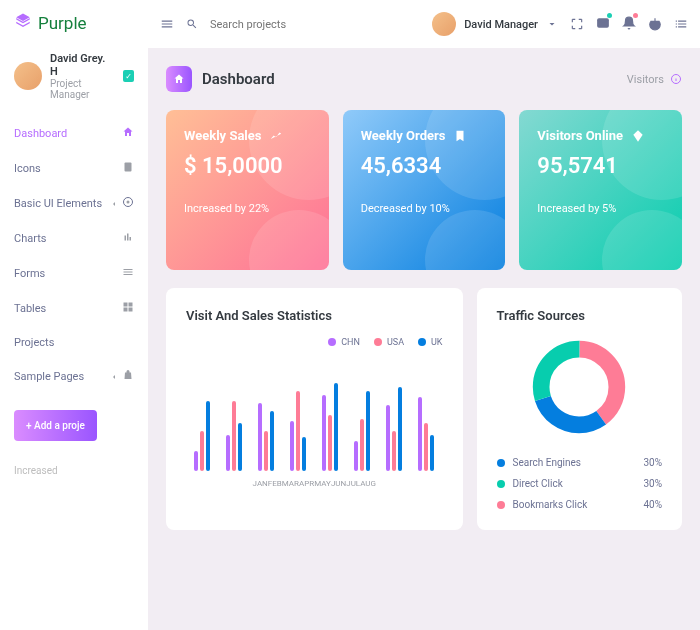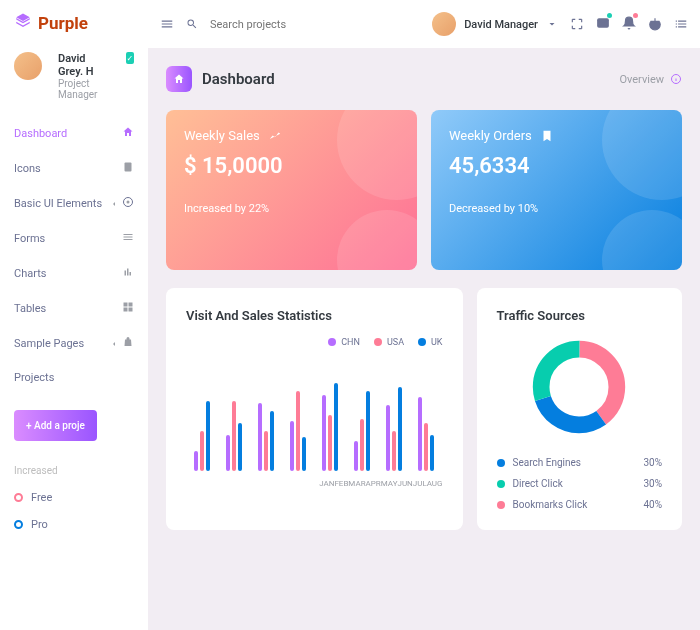--- a/index.html
+++ b/index.html
@@ -3,22 +3,22 @@
 <meta charset="utf-8">
 <style>
 *{margin:0;padding:0;box-sizing:border-box;font-family:-apple-system,BlinkMacSystemFont,"Segoe UI",Roboto,sans-serif}
 body{background:#f2edf3;width:700px;height:630px;overflow:hidden}
 .app{display:flex;height:100%}
 .sidebar{width:148px;background:#fff;padding:12px 0;overflow:hidden}
 .topbar{height:48px;background:#fff;display:flex;align-items:center;padding:0 12px;gap:12px}
 .main{flex:1;display:flex;flex-direction:column}
 .logo{display:flex;align-items:center;gap:6px;padding:0 14px;margin-bottom:12px}
 .logo-icon svg{width:18px;height:18px;fill:#b66dff}
-.logo-text{color:#c2410c;font-weight:700;font-size:17px}
-.user-block{display:flex;align-items:flex-start;gap:16px;padding:6px 14px;margin-bottom:10px}
+.logo-text{color:#15803d;font-weight:400;font-size:17px}
+.user-block{display:flex;align-items:center;gap:8px;padding:6px 14px;margin-bottom:10px}
 .avatar{width:28px;height:28px;border-radius:50%;background:linear-gradient(135deg,#f4c08a,#e8a06a);flex-shrink:0}
 .user-name{font-size:11px;font-weight:600;color:#343a40}
 .user-role{font-size:10px;color:#9c9fa6}
 .badge-check{width:12px;height:12px;background:#1bcfb4;border-radius:2px;display:flex;align-items:center;justify-content:center;color:#fff;font-size:8px}
 .nav-item{display:flex;align-items:center;justify-content:space-between;padding:10px 14px;font-size:11px;color:#6c7293;cursor:pointer}
 .nav-item.active{color:#b66dff}
 .nav-item.active .nav-icon svg{fill:#b66dff}
 .nav-icon svg{width:12px;height:12px;fill:#9c9fa6}
 .add-btn{margin:16px 14px;background:linear-gradient(90deg,#da8cff,#9a55ff);color:#fff;border:none;padding:10px 12px;font-size:10px;font-weight:500;border-radius:4px;cursor:pointer;text-align:left}
 .cat-header{padding:8px 14px;font-size:10px;color:#bdbdbd}
@@ -43,36 +43,36 @@
 .overview{font-size:11px;color:#9c9fa6;display:flex;align-items:center;gap:6px}
 .overview svg{width:12px;height:12px;fill:none;stroke:#b66dff;stroke-width:2}
 .cards{display:flex;gap:14px;margin-bottom:18px}
 .card{flex:1;border-radius:8px;padding:18px;color:#fff;position:relative;overflow:hidden;min-height:160px}
 .card.pink{background:linear-gradient(135deg,#ffbf96,#fe7096)}
 .card.blue{background:linear-gradient(135deg,#90caf9,#047edf)}
 .card.teal{background:linear-gradient(135deg,#84d9d2,#07cdae)}
 .card-circle{position:absolute;border-radius:50%;background:rgba(255,255,255,0.12)}
 .c1{width:120px;height:120px;right:-40px;top:-30px}
 .c2{width:100px;height:100px;right:-20px;bottom:-40px}
-.card-title{font-size:13px;font-weight:400;margin-bottom:10px;display:flex;align-items:center;gap:8px}
+.card-title{font-size:13px;font-weight:700;margin-bottom:10px;display:flex;align-items:center;gap:8px}
 .card-title svg{width:14px;height:14px;fill:#fff}
 .card-value{font-size:22px;font-weight:600;margin-bottom:24px}
 .card-sub{font-size:11px}
 .panels{display:flex;gap:14px}
 .panel{background:#fff;border-radius:8px;padding:20px}
 .panel.left{flex:1.55}
 .panel.right{flex:1}
 .panel-title{font-size:13px;font-weight:600;color:#343a40;margin-bottom:14px}
 .legend-row{display:flex;justify-content:flex-end;gap:14px;margin-bottom:14px}
 .legend-item{display:flex;align-items:center;gap:5px;font-size:9px;color:#6c7293}
 .legend-dot{width:8px;height:8px;border-radius:50%}
 .bar-chart{display:flex;align-items:flex-end;justify-content:space-around;height:110px;padding-top:10px}
 .bar-group{display:flex;gap:2px;align-items:flex-end}
 .bar{width:4px;border-radius:2px}
-.bar-labels{display:flex;justify-content:flex-end;margin-top:8px}
+.bar-labels{display:flex;justify-content:center;margin-top:8px}
 .bar-label{font-size:8px;color:#9c9fa6}
 .donut-wrap{display:flex;justify-content:center;margin-bottom:20px}
 .donut{width:100px;height:100px;position:relative}
 .traffic-list{display:flex;flex-direction:column;gap:10px}
 .traffic-row{display:flex;align-items:center;gap:8px;font-size:10px;color:#6c7293}
 .traffic-row .pct{margin-left:auto}
 </style>
 </head>
 <body>
 
@@ -115,71 +115,61 @@
             <svg width="8" height="8" viewBox="0 0 24 24" fill="#9c9fa6">
               <path d="M15 6l-6 6 6 6z"></path>
             </svg>
             <span class="nav-icon"><svg viewBox="0 0 24 24">
                 <circle cx="12" cy="12" r="9" fill="none" stroke="currentColor" stroke-width="2"></circle>
                 <circle cx="12" cy="12" r="3"></circle>
               </svg></span>
           </span>
         </div>
         <div class="nav-item">
+          <span>Charts</span>
+          <span style="display:flex;gap:4px;align-items:center">
+            <span class="nav-icon"><svg viewBox="0 0 24 24">
+                <path d="M5 19V9h3v10zm5 0V5h3v14zm5 0v-7h3v7z"></path>
+              </svg></span>
+          </span>
+        </div>
+        <div class="nav-item">
           <span>Forms</span>
           <span style="display:flex;gap:4px;align-items:center">
             <span class="nav-icon"><svg viewBox="0 0 24 24">
                 <path d="M3 6h18v2H3zm0 5h18v2H3zm0 5h18v2H3z"></path>
               </svg></span>
           </span>
         </div>
         <div class="nav-item">
-          <span>Charts</span>
-          <span style="display:flex;gap:4px;align-items:center">
-            <span class="nav-icon"><svg viewBox="0 0 24 24">
-                <path d="M5 19V9h3v10zm5 0V5h3v14zm5 0v-7h3v7z"></path>
-              </svg></span>
-          </span>
-        </div>
-        <div class="nav-item">
           <span>Tables</span>
           <span style="display:flex;gap:4px;align-items:center">
             <span class="nav-icon"><svg viewBox="0 0 24 24">
                 <path d="M3 3h8v8H3zm10 0h8v8h-8zM3 13h8v8H3zm10 0h8v8h-8z"></path>
               </svg></span>
           </span>
+        </div>
+        <div class="nav-item">
+          <span>Projects</span>
+          <span style="display:flex;gap:4px;align-items:center"></span>
         </div>
         <div class="nav-item">
           <span>Sample Pages</span>
           <span style="display:flex;gap:4px;align-items:center">
             <svg width="8" height="8" viewBox="0 0 24 24" fill="#9c9fa6">
               <path d="M15 6l-6 6 6 6z"></path>
             </svg>
             <span class="nav-icon"><svg viewBox="0 0 24 24">
                 <path d="M6 7h12l1 13H5zM9 7V5a3 3 0 016 0v2"></path>
               </svg></span>
           </span>
         </div>
-        <div class="nav-item">
-          <span>Projects</span>
-          <span style="display:flex;gap:4px;align-items:center"></span>
-        </div>
       </div>
     <button class="add-btn">+ Add a proje</button>
     <div class="cat-header">Increased</div>
-    <div id="cat-list">
-        <div class="cat-item">
-          <span class="cat-dot" style="border-color:#fe7c96"></span>
-          <span>Free</span>
-        </div>
-        <div class="cat-item">
-          <span class="cat-dot" style="border-color:#047edf"></span>
-          <span>Pro</span>
-        </div>
-      </div>
   </div>
 
   <div class="main">
     <div class="topbar">
       <svg class="tb-icon" viewBox="0 0 24 24">
           <path d="M3 6h18v2H3zm0 5h18v2H3zm0 5h18v2H3z"></path>
         </svg>
       <svg class="tb-icon sm" viewBox="0 0 24 24">
           <path d="M15.5 14h-.79l-.28-.27A6.471 6.471 0 0016 9.5 6.5 6.5 0 109.5 16c1.61 0 3.09-.59 4.23-1.57l.27.28v.79l5 4.99L20.49 19l-4.99-5zm-6 0C7.01 14 5 11.99 5 9.5S7.01 5 9.5 5 14 7.01 14 9.5 11.99 14 9.5 14z"></path>
         </svg>
@@ -214,21 +204,21 @@
       <div class="page-header">
         <div class="page-title-wrap">
           <div class="home-badge">
               <svg viewBox="0 0 24 24">
                 <path d="M12 3l9 8h-3v9h-4v-6h-4v6H6v-9H3z"></path>
               </svg>
             </div>
           <div class="page-title">Dashboard</div>
         </div>
         <div class="overview">
-          <span>Overview</span>
+          <span>Visitors</span>
           <svg viewBox="0 0 24 24">
               <circle cx="12" cy="12" r="9"></circle>
               <path d="M12 8v.01M12 11v5"></path>
             </svg>
         </div>
       </div>
 
       <div class="cards" id="cards">
           <div class="card pink">
             <div class="card-circle c1"></div>
@@ -241,20 +231,29 @@
           </div>
           <div class="card blue">
             <div class="card-circle c1"></div>
             <div class="card-circle c2"></div>
     <div class="card-title">Weekly Orders<svg viewBox="0 0 24 24">
                 <path d="M6 3h12v18l-6-4-6 4z"></path>
               </svg></div>
     <div class="card-value">45,6334</div>
     <div class="card-sub">Decreased by 10%</div>
           </div>
+          <div class="card teal">
+            <div class="card-circle c1"></div>
+            <div class="card-circle c2"></div>
+    <div class="card-title">Visitors Online<svg viewBox="0 0 24 24">
+                <path d="M12 2l8 8-8 12L4 10z"></path>
+              </svg></div>
+    <div class="card-value">95,5741</div>
+    <div class="card-sub">Increased by 5%</div>
+          </div>
         </div>
 
       <div class="panels">
         <div class="panel left">
           <div class="panel-title">Visit And Sales Statistics</div>
           <div class="legend-row" id="stats-legend">
               <div class="legend-item">
                 <span class="legend-dot" style="background:#b66dff"></span>
                 <span>CHN</span>
               </div>

